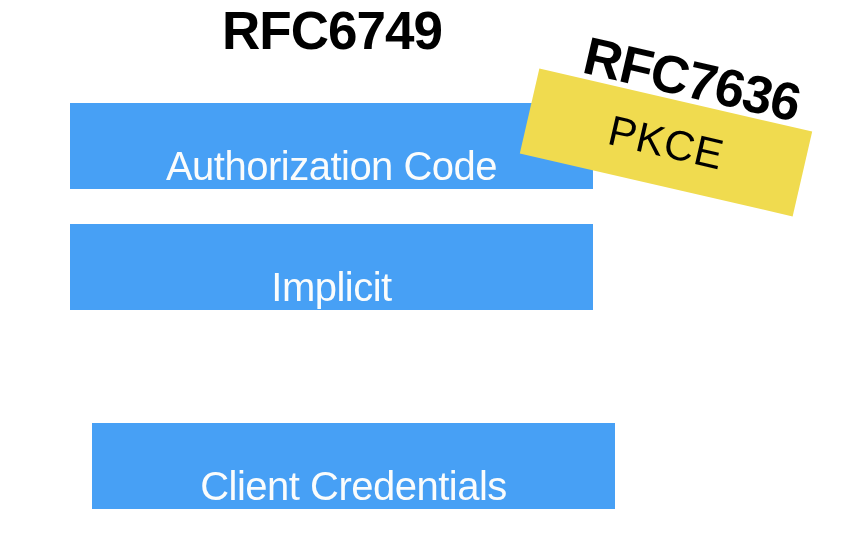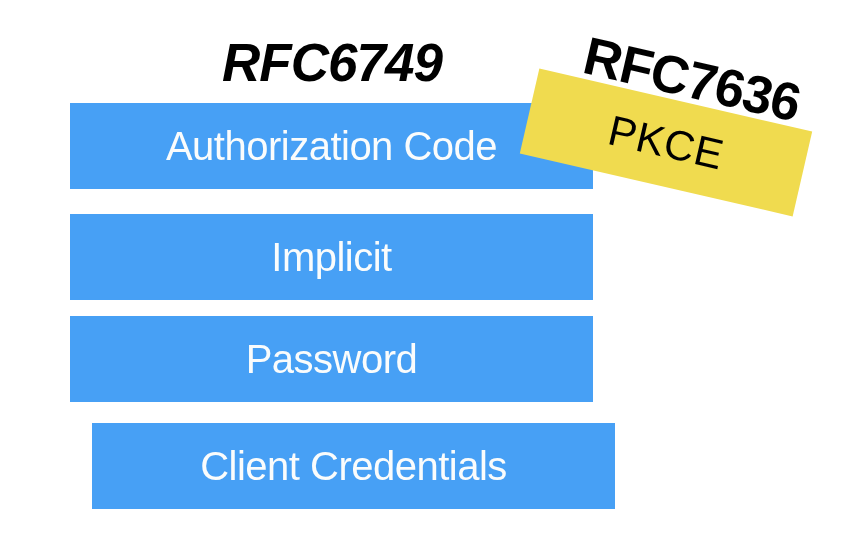--- a/index.html
+++ b/index.html
@@ -11,50 +11,49 @@
     position: relative;
     width: 860px;
     height: 544px;
     background: #ffffff;
     overflow: hidden;
     font-family: "Liberation Sans", sans-serif;
   }
   .main-title {
     position: absolute;
     left: 332px;
-    top: 62px;
+    top: 30px;
     transform: translate(-50%, -50%);
     font-size: 53px;
     font-weight: bold;
     letter-spacing: -1px;
     color: #000000;
     white-space: nowrap;
     z-index: 3;
-    font-style: italic;
   }
   .bar {
     position: absolute;
     left: 70px;
     width: 523px;
     height: 86px;
     background: #47A0F5;
     display: flex;
-    align-items: center;
+    align-items: flex-end;
     justify-content: center;
     z-index: 1;
   }
   .bar-label {
     color: #FAFCFC;
     font-size: 40px;
     font-weight: 500;
     letter-spacing: -0.5px;
     white-space: nowrap;
   }
   .bar-1 { top: 103px; }
-  .bar-2 { top: 214px; }
+  .bar-2 { top: 224px; }
   .bar-3 { top: 316px; }
   .bar-4 { top: 423px; margin-left: 22px; }
   .sticker {
     position: absolute;
     left: 526px;
     top: 99px;
     width: 280px;
     height: 87px;
     background: #F0DB4F;
     transform: rotate(13deg);
@@ -91,23 +90,20 @@
   <div class="main-title">RFC6749</div>
 
   <div class="bar bar-1">
     <span class="bar-label">Authorization Code</span>
   </div>
 
   <div class="bar bar-2">
     <span class="bar-label">Implicit</span>
   </div>
 
-  <div class="bar bar-3">
-    <span class="bar-label">Password</span>
-  </div>
 
   <div class="bar bar-4">
     <span class="bar-label">Client Credentials</span>
   </div>
 
   <div class="sticker">
     <span class="sticker-label">PKCE</span>
   </div>
 
   <div class="sticker-rfc">RFC7636</div>

